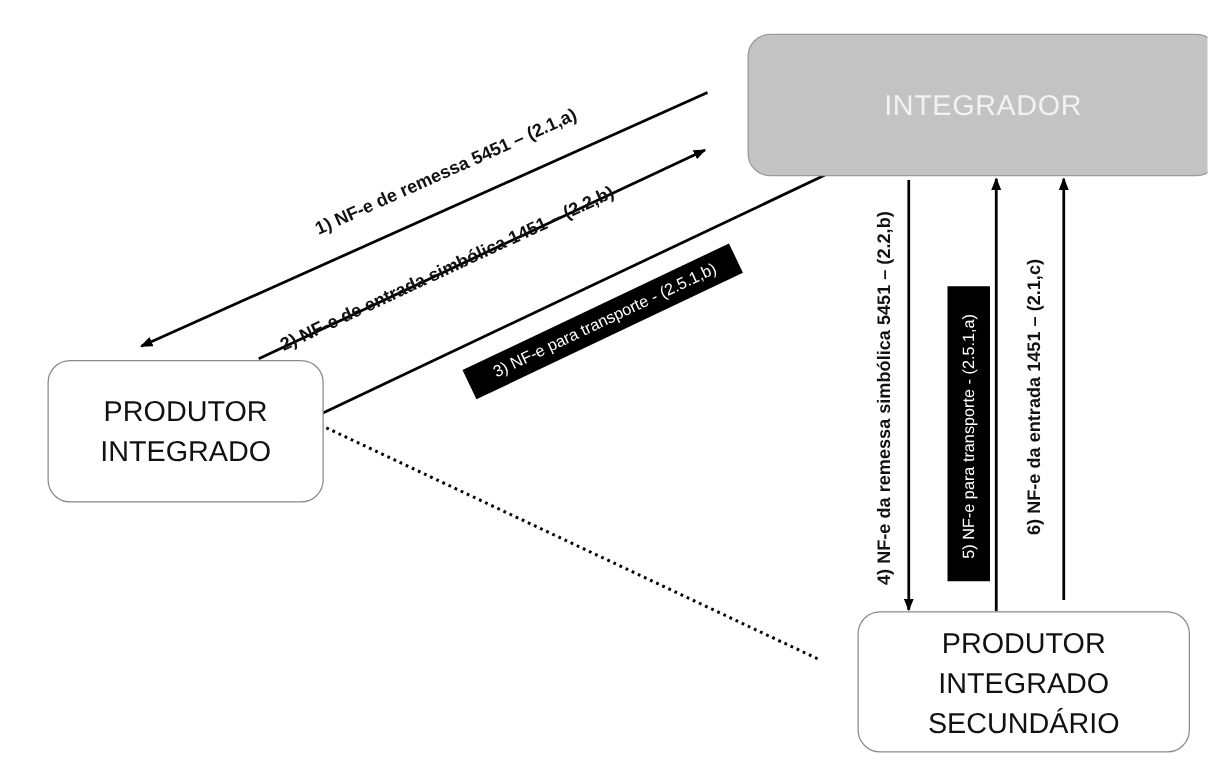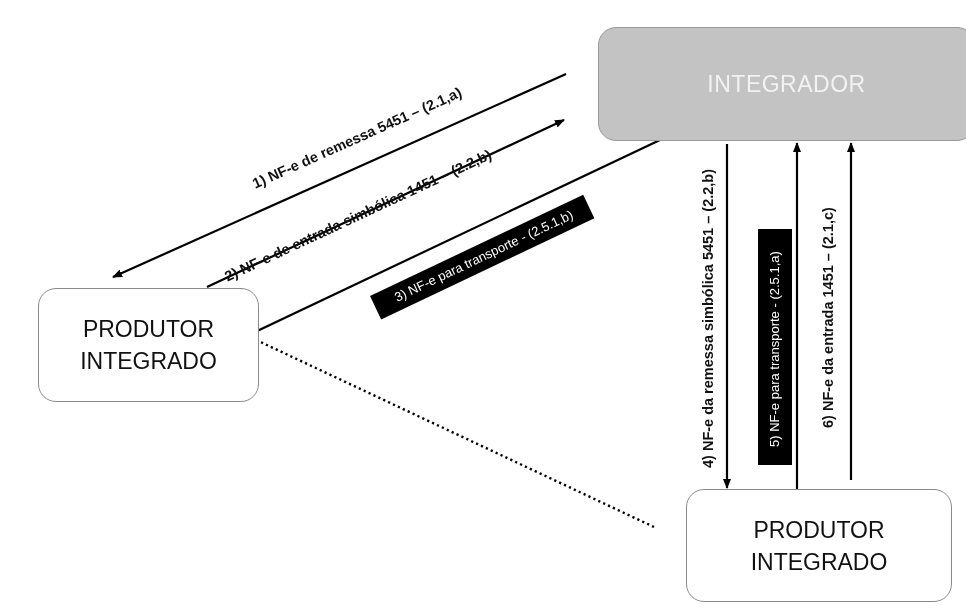--- a/index.html
+++ b/index.html
@@ -57,20 +57,21 @@
   <div>
     <span>PRODUTOR</span>
     <span>INTEGRADO</span>
   </div>
 </div>
 
 <div class="box lines" id="box-secundario">
   <div>
     <span>PRODUTOR</span>
     <span>INTEGRADO</span>
+    <span>SECUNDÁRIO</span>
   </div>
 </div>
 
 <div class="lbl" style="left:250px; top:177px; transform: rotate(-24.1deg);">1) NF-e de remessa 5451 – (2.1,a)</div>
 <div class="lbl" style="left:222px; top:270px; transform: rotate(-25deg);">2) NF-e de entrada simbólica 1451 – (2.2,b)</div>
 <div class="lbl-inv" style="left:370px; top:296px; transform: rotate(-25.4deg); padding-left:22px; padding-right:18px;">3) NF-e para transporte - (2.5.1,b)</div>
 <div class="lbl" style="left:700px; top:468px; transform: rotate(-90deg);">4) NF-e da remessa simbólica 5451 – (2.2,b)</div>
 <div class="lbl-inv" style="left:758px; top:465px; transform: rotate(-90deg); padding-left:18px; padding-right:22px; line-height:34px;">5) NF-e para transporte - (2.5.1,a)</div>
 <div class="lbl" style="left:820px; top:428px; transform: rotate(-90deg);">6) NF-e da entrada 1451 – (2.1,c)</div>
 

